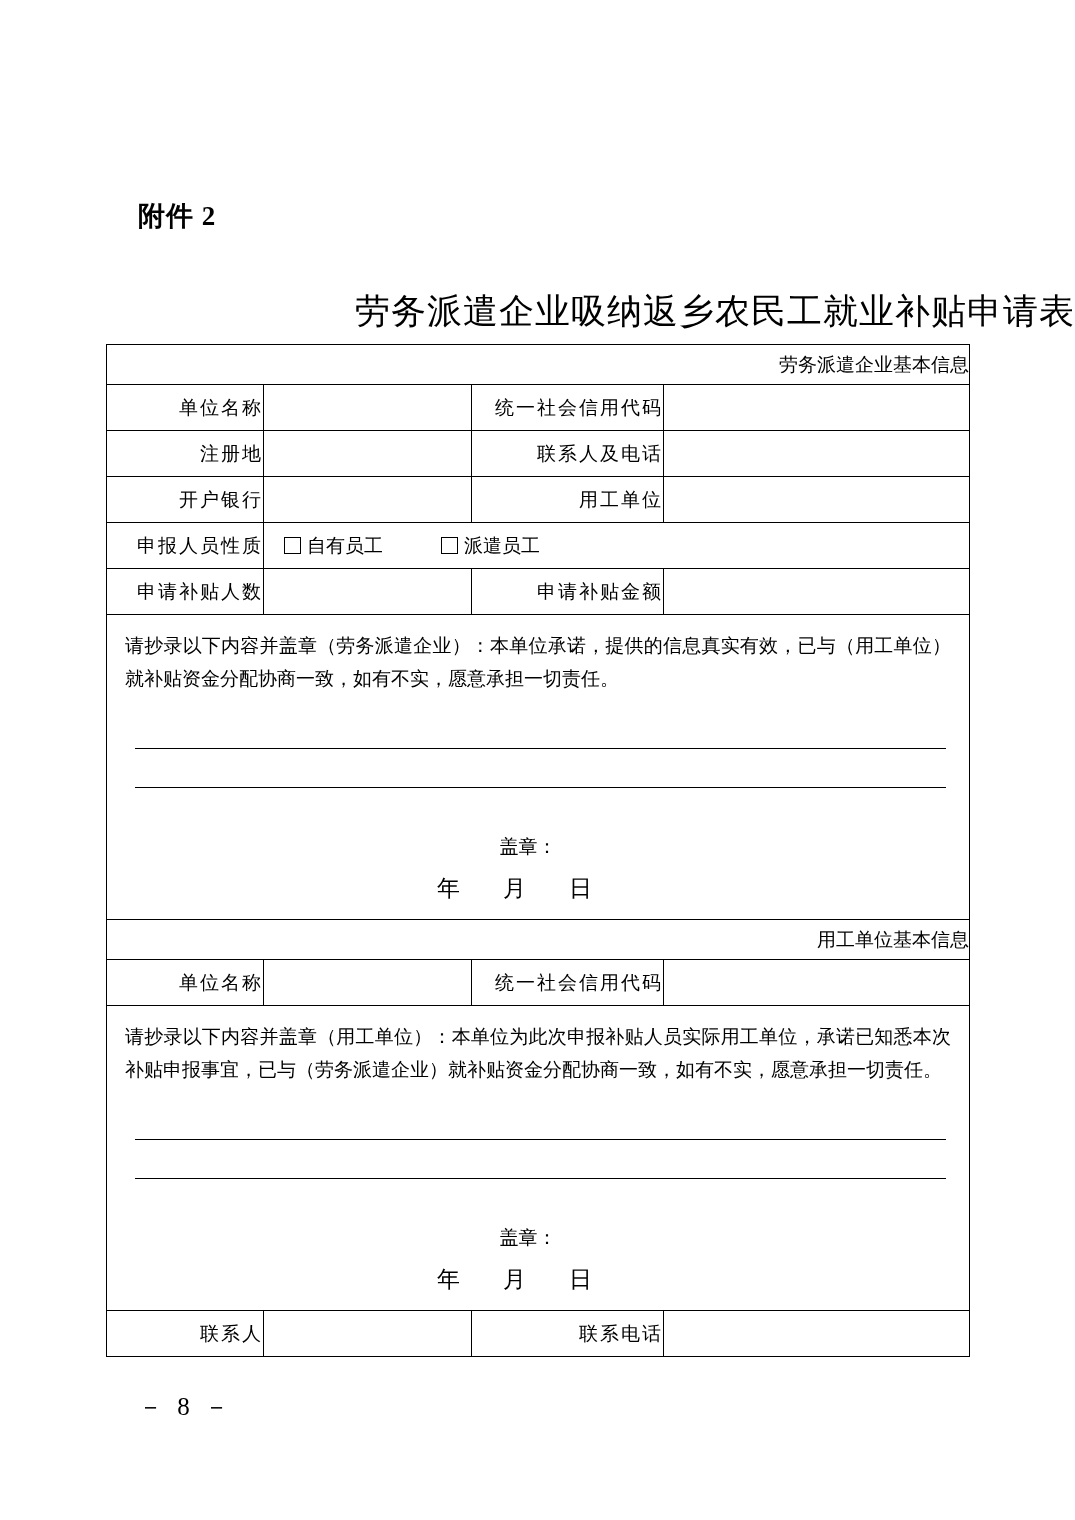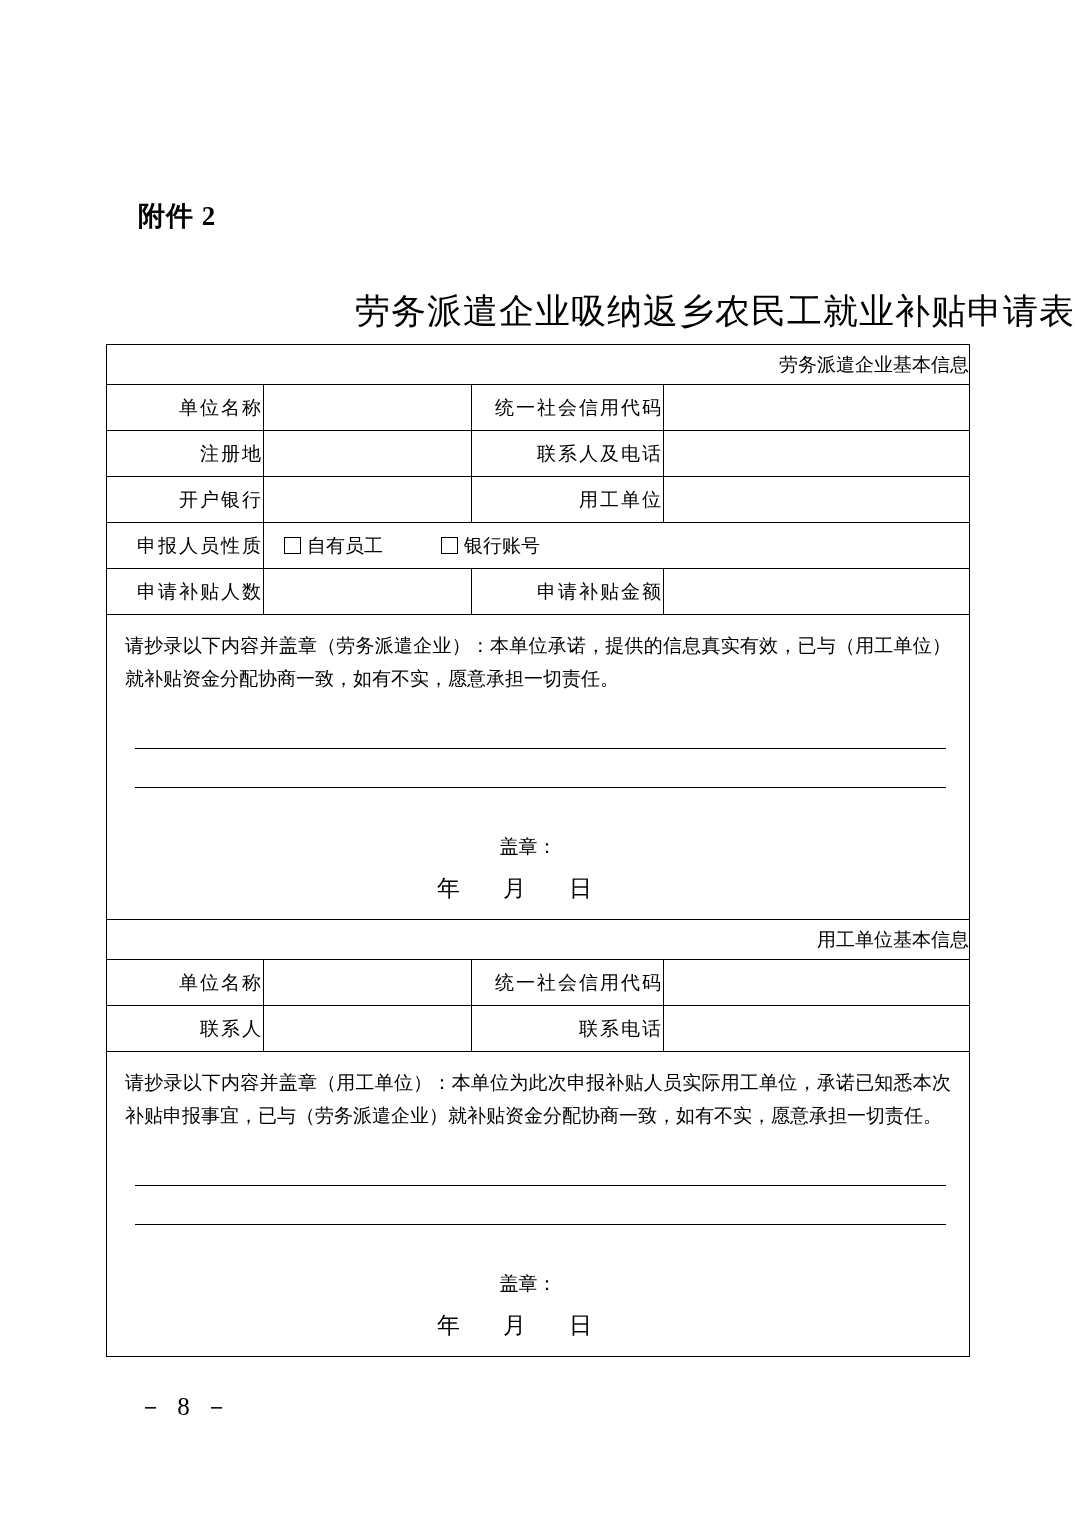--- a/index.html
+++ b/index.html
@@ -161,21 +161,21 @@
       <tr>
         <td class="lbl">开户银行</td>
         <td class="blank"></td>
         <td class="lbl">用工单位</td>
         <td class="blank"></td>
       </tr>
 
       <tr>
         <td class="lbl">申报人员性质</td>
         <td class="checkrow" colspan="3">
-          <span class="cbox"></span><span>自有员工</span><span class="gap-inline"></span><span class="cbox"></span><span>银行账号</span>
+          <span class="cbox"></span><span>自有员工</span><span class="gap-inline"></span><span class="cbox"></span><span>派遣员工</span>
         </td>
       </tr>
 
       <tr>
         <td class="lbl">申请补贴人数</td>
         <td class="blank"></td>
         <td class="lbl">申请补贴金额</td>
         <td class="blank"></td>
       </tr>
 
@@ -200,39 +200,39 @@
       </tr>
 
       <tr>
         <td class="lbl">单位名称</td>
         <td class="blank"></td>
         <td class="lbl">统一社会信用代码</td>
         <td class="blank"></td>
       </tr>
 
       <tr>
-        <td class="lbl">联系人</td>
-        <td class="blank"></td>
-        <td class="lbl">联系电话</td>
-        <td class="blank"></td>
-      </tr>
-
-      <tr>
         <td class="note-cell" colspan="4">
           <div class="note-text">请抄录以下内容并盖章（用工单位）：本单位为此次申报补贴人员实际用工单位，承诺已知悉本次补贴申报事宜，已与（劳务派遣企业）就补贴资金分配协商一致，如有不实，愿意承担一切责任。</div>
           <div class="write-lines">
             <div class="write-line"></div>
             <div class="write-line"></div>
           </div>
           <div class="stamp-block">
             <div class="stamp-line">盖章：</div>
             <div class="date-line">
               <span class="d-y">年</span><span class="d-m">月</span><span class="d-d">日</span>
             </div>
           </div>
         </td>
       </tr>
+
+      <tr>
+        <td class="lbl">联系人</td>
+        <td class="blank"></td>
+        <td class="lbl">联系电话</td>
+        <td class="blank"></td>
+      </tr>
     </tbody>
   </table>
 
   <div class="pagenum">－ 8 －</div>
 
 </div>
 
 </body></html>

